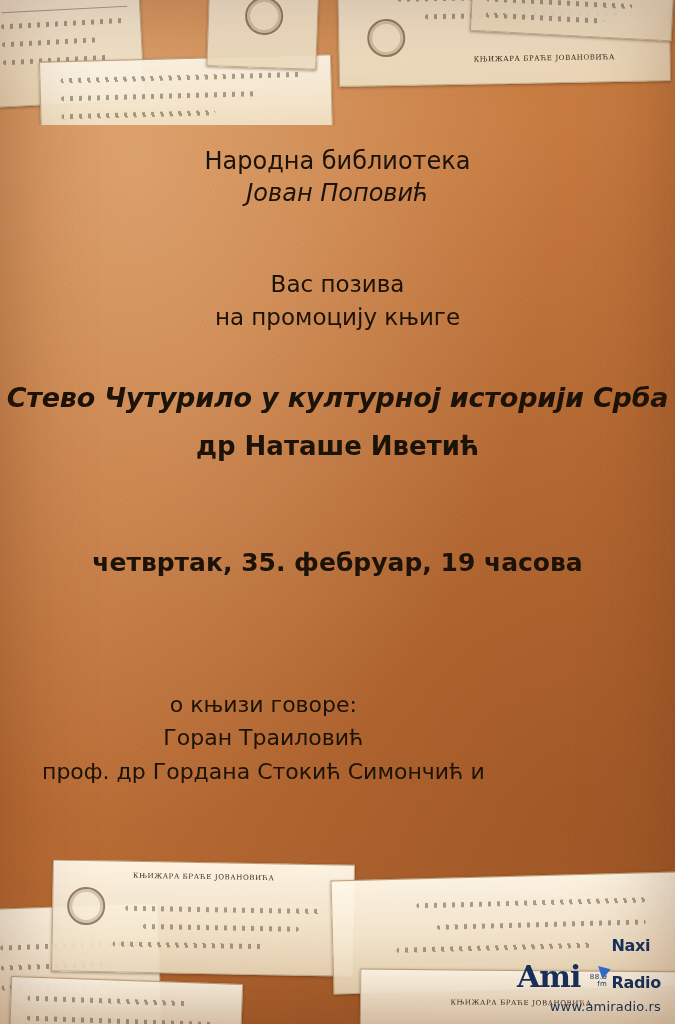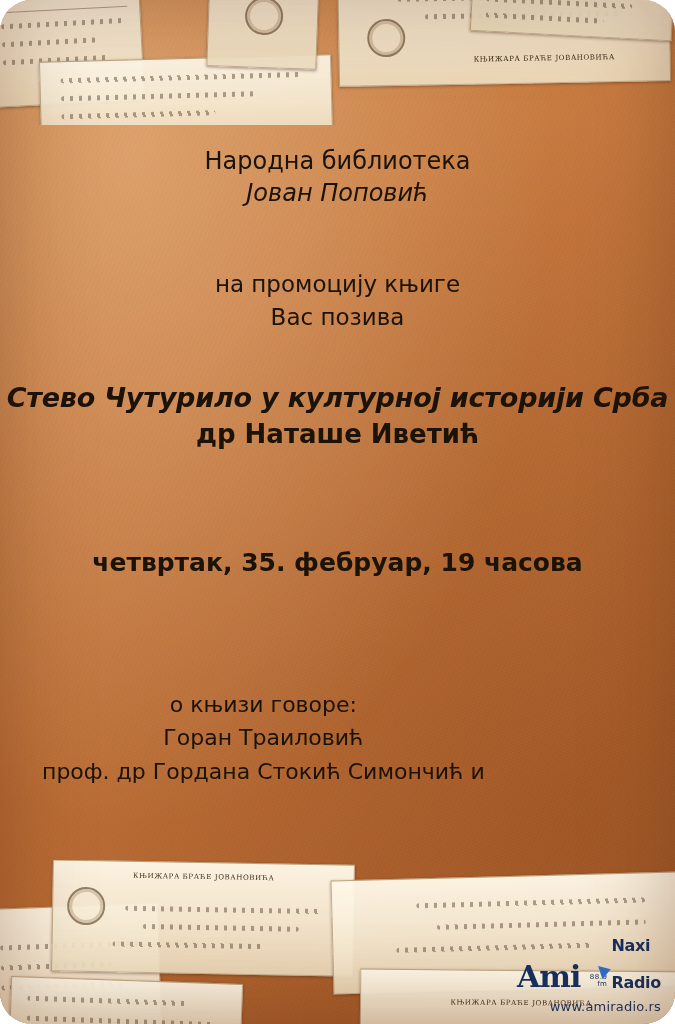--- a/index.html
+++ b/index.html
@@ -9,21 +9,20 @@
   }
   body {
     font-family: "DejaVu Sans", sans-serif;
   }
   #poster {
     position: relative;
     width: 675px;
     height: 1024px;
     overflow: hidden;
     background: #fdba74;
-    border-radius: 32px;
   }
 
   
   .bg-base {
     position: absolute;
     inset: 0;
     background:
       radial-gradient(ellipse at 20% 15%, rgba(255, 225, 185, 0.35), rgba(255,255,255,0) 55%),
       radial-gradient(ellipse at 85% 80%, rgba(120, 55, 15, 0.30), rgba(255,255,255,0) 60%),
       linear-gradient(160deg, #cf8548 0%, #c4763c 35%, #b86a33 70%, #ab5f2c 100%);
@@ -124,21 +123,21 @@
     display: block;
     font-size: 27px;
     font-style: italic;
     font-weight: bold;
     letter-spacing: -0.2px;
   }
   .book .author {
     display: block;
     font-size: 26px;
     font-weight: bold;
-    margin-top: 6px;
+    margin-top: 18px;
   }
 
   .datetime {
     position: absolute;
     left: 0; right: 0;
     top: 548px;
     font-size: 25px;
     font-weight: bold;
   }
 
@@ -288,22 +287,22 @@
   </div>
 
   <div class="content">
 
     <div class="org">
       <span class="org-name">Народна библиотека</span>
       <span class="org-person">Јован Поповић</span>
     </div>
 
     <div class="invite">
+      <span>Вас позива</span>
       <span>на промоцију књиге</span>
-      <span>Вас позива</span>
     </div>
 
     <div class="book">
       <span class="title">Стево Чутурило у културној историји Срба</span>
       <span class="author">др Наташе Иветић</span>
     </div>
 
     <div class="datetime">четвртак, 35. фебруар, 19 часова</div>
 
     <div class="speakers">

